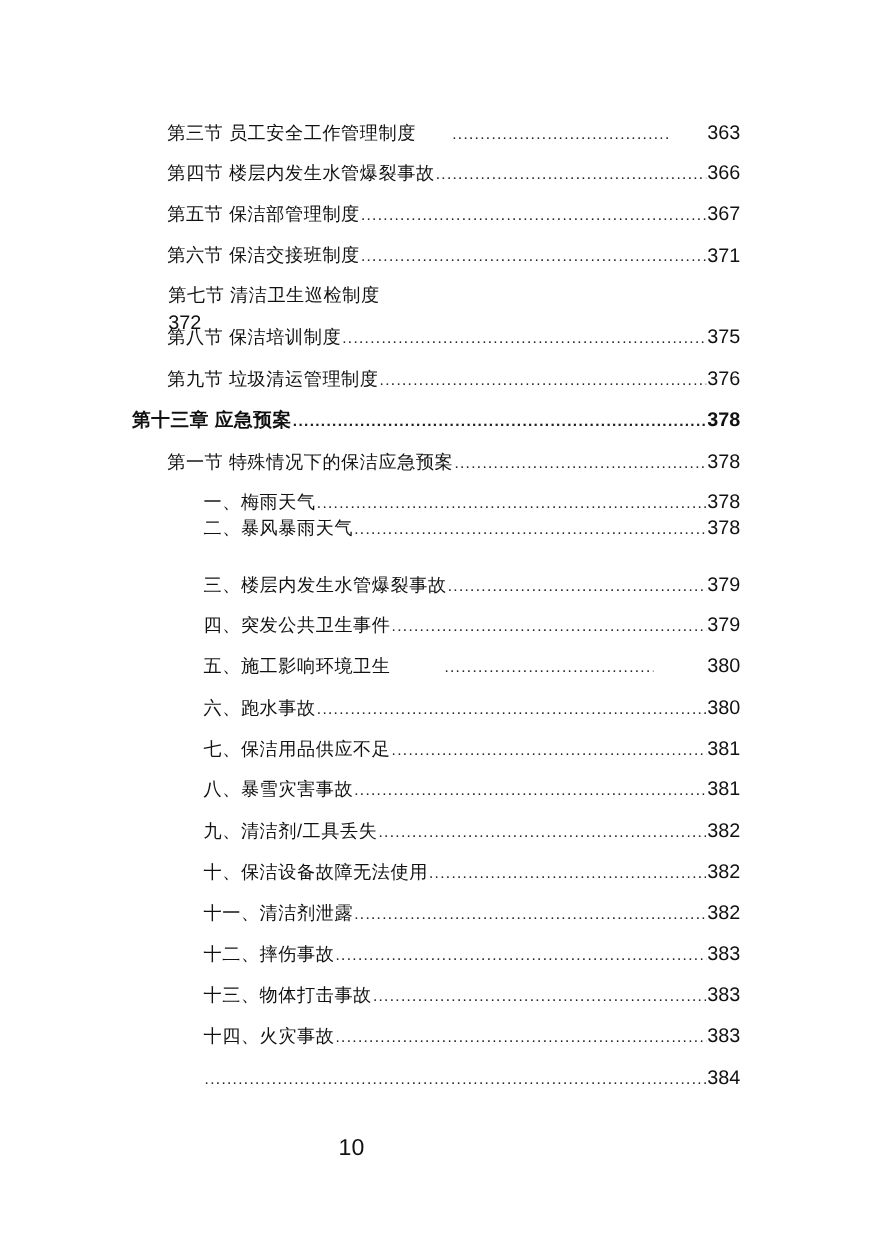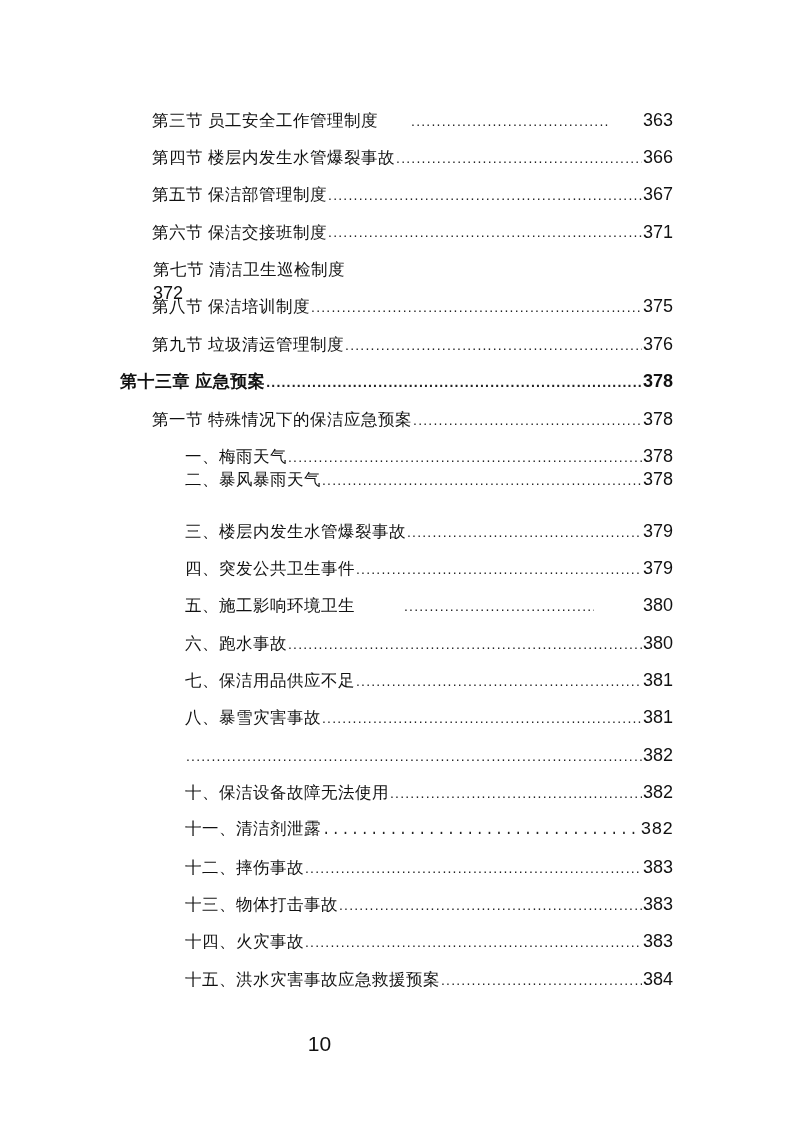--- a/index.html
+++ b/index.html
@@ -102,48 +102,48 @@
     <span class="label">七、保洁用品供应不足</span>
     <span class="dots"></span>
     <span class="page">381</span>
   </div>
   <div class="row" style="top:705px;left:185px;width:488px;">
     <span class="label">八、暴雪灾害事故</span>
     <span class="dots"></span>
     <span class="page">381</span>
   </div>
   <div class="row" style="top:743px;left:185px;width:488px;">
+    <span class="label">九、清洁剂/工具丢失</span>
     <span class="dots"></span>
     <span class="page">382</span>
   </div>
   <div class="row" style="top:780px;left:185px;width:488px;">
     <span class="label">十、保洁设备故障无法使用</span>
     <span class="dots"></span>
     <span class="page">382</span>
   </div>
-  <div class="row" style="top:817px;left:185px;width:488px;font-family:Liberation Mono, monospace;">
+  <div class="row" style="top:817px;left:185px;width:488px;">
     <span class="label">十一、清洁剂泄露</span>
     <span class="dots"></span>
     <span class="page">382</span>
   </div>
   <div class="row" style="top:855px;left:185px;width:488px;">
     <span class="label">十二、摔伤事故</span>
     <span class="dots"></span>
     <span class="page">383</span>
   </div>
   <div class="row" style="top:892px;left:185px;width:488px;">
     <span class="label">十三、物体打击事故</span>
     <span class="dots"></span>
     <span class="page">383</span>
   </div>
   <div class="row" style="top:929px;left:185px;width:488px;">
     <span class="label">十四、火灾事故</span>
     <span class="dots"></span>
     <span class="page">383</span>
   </div>
   <div class="row" style="top:967px;left:185px;width:488px;">
-    <span class="label">十五、洪水灾害事故应急救援预案</span>
     <span class="dots"></span>
     <span class="page">384</span>
   </div>
 </div>
 
 <div class="footer-num">10</div>
 
 </body></html>

